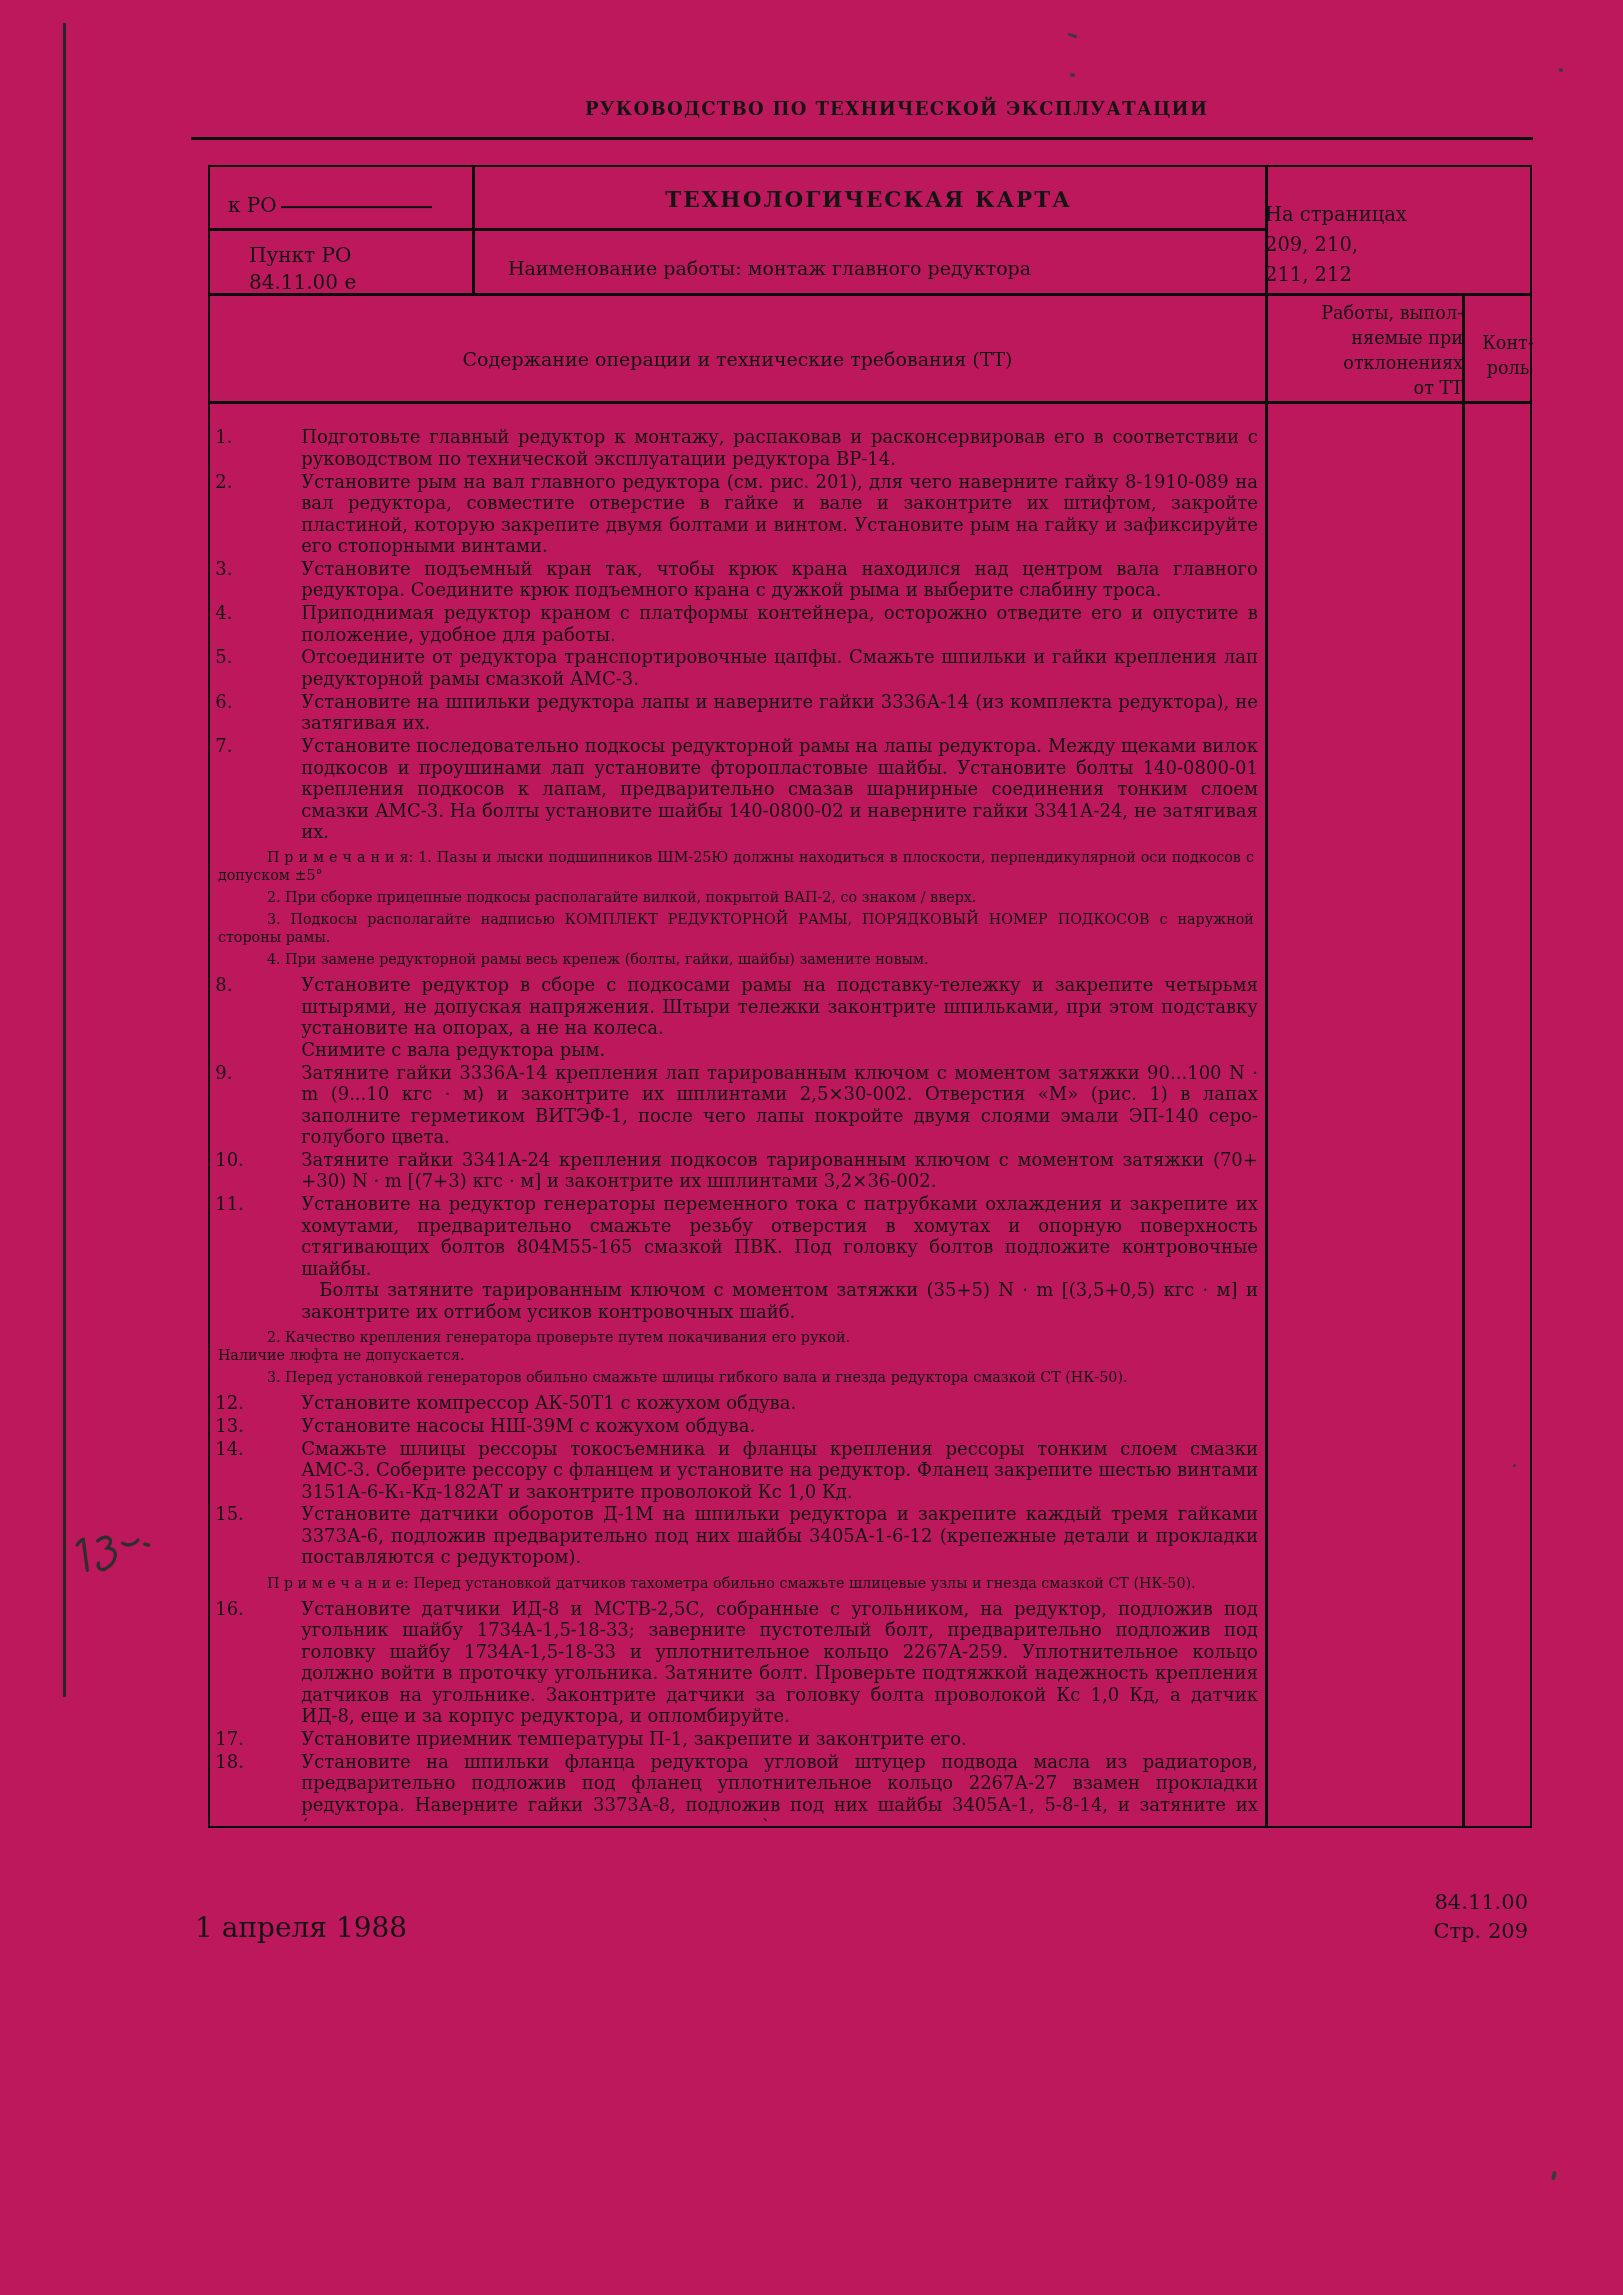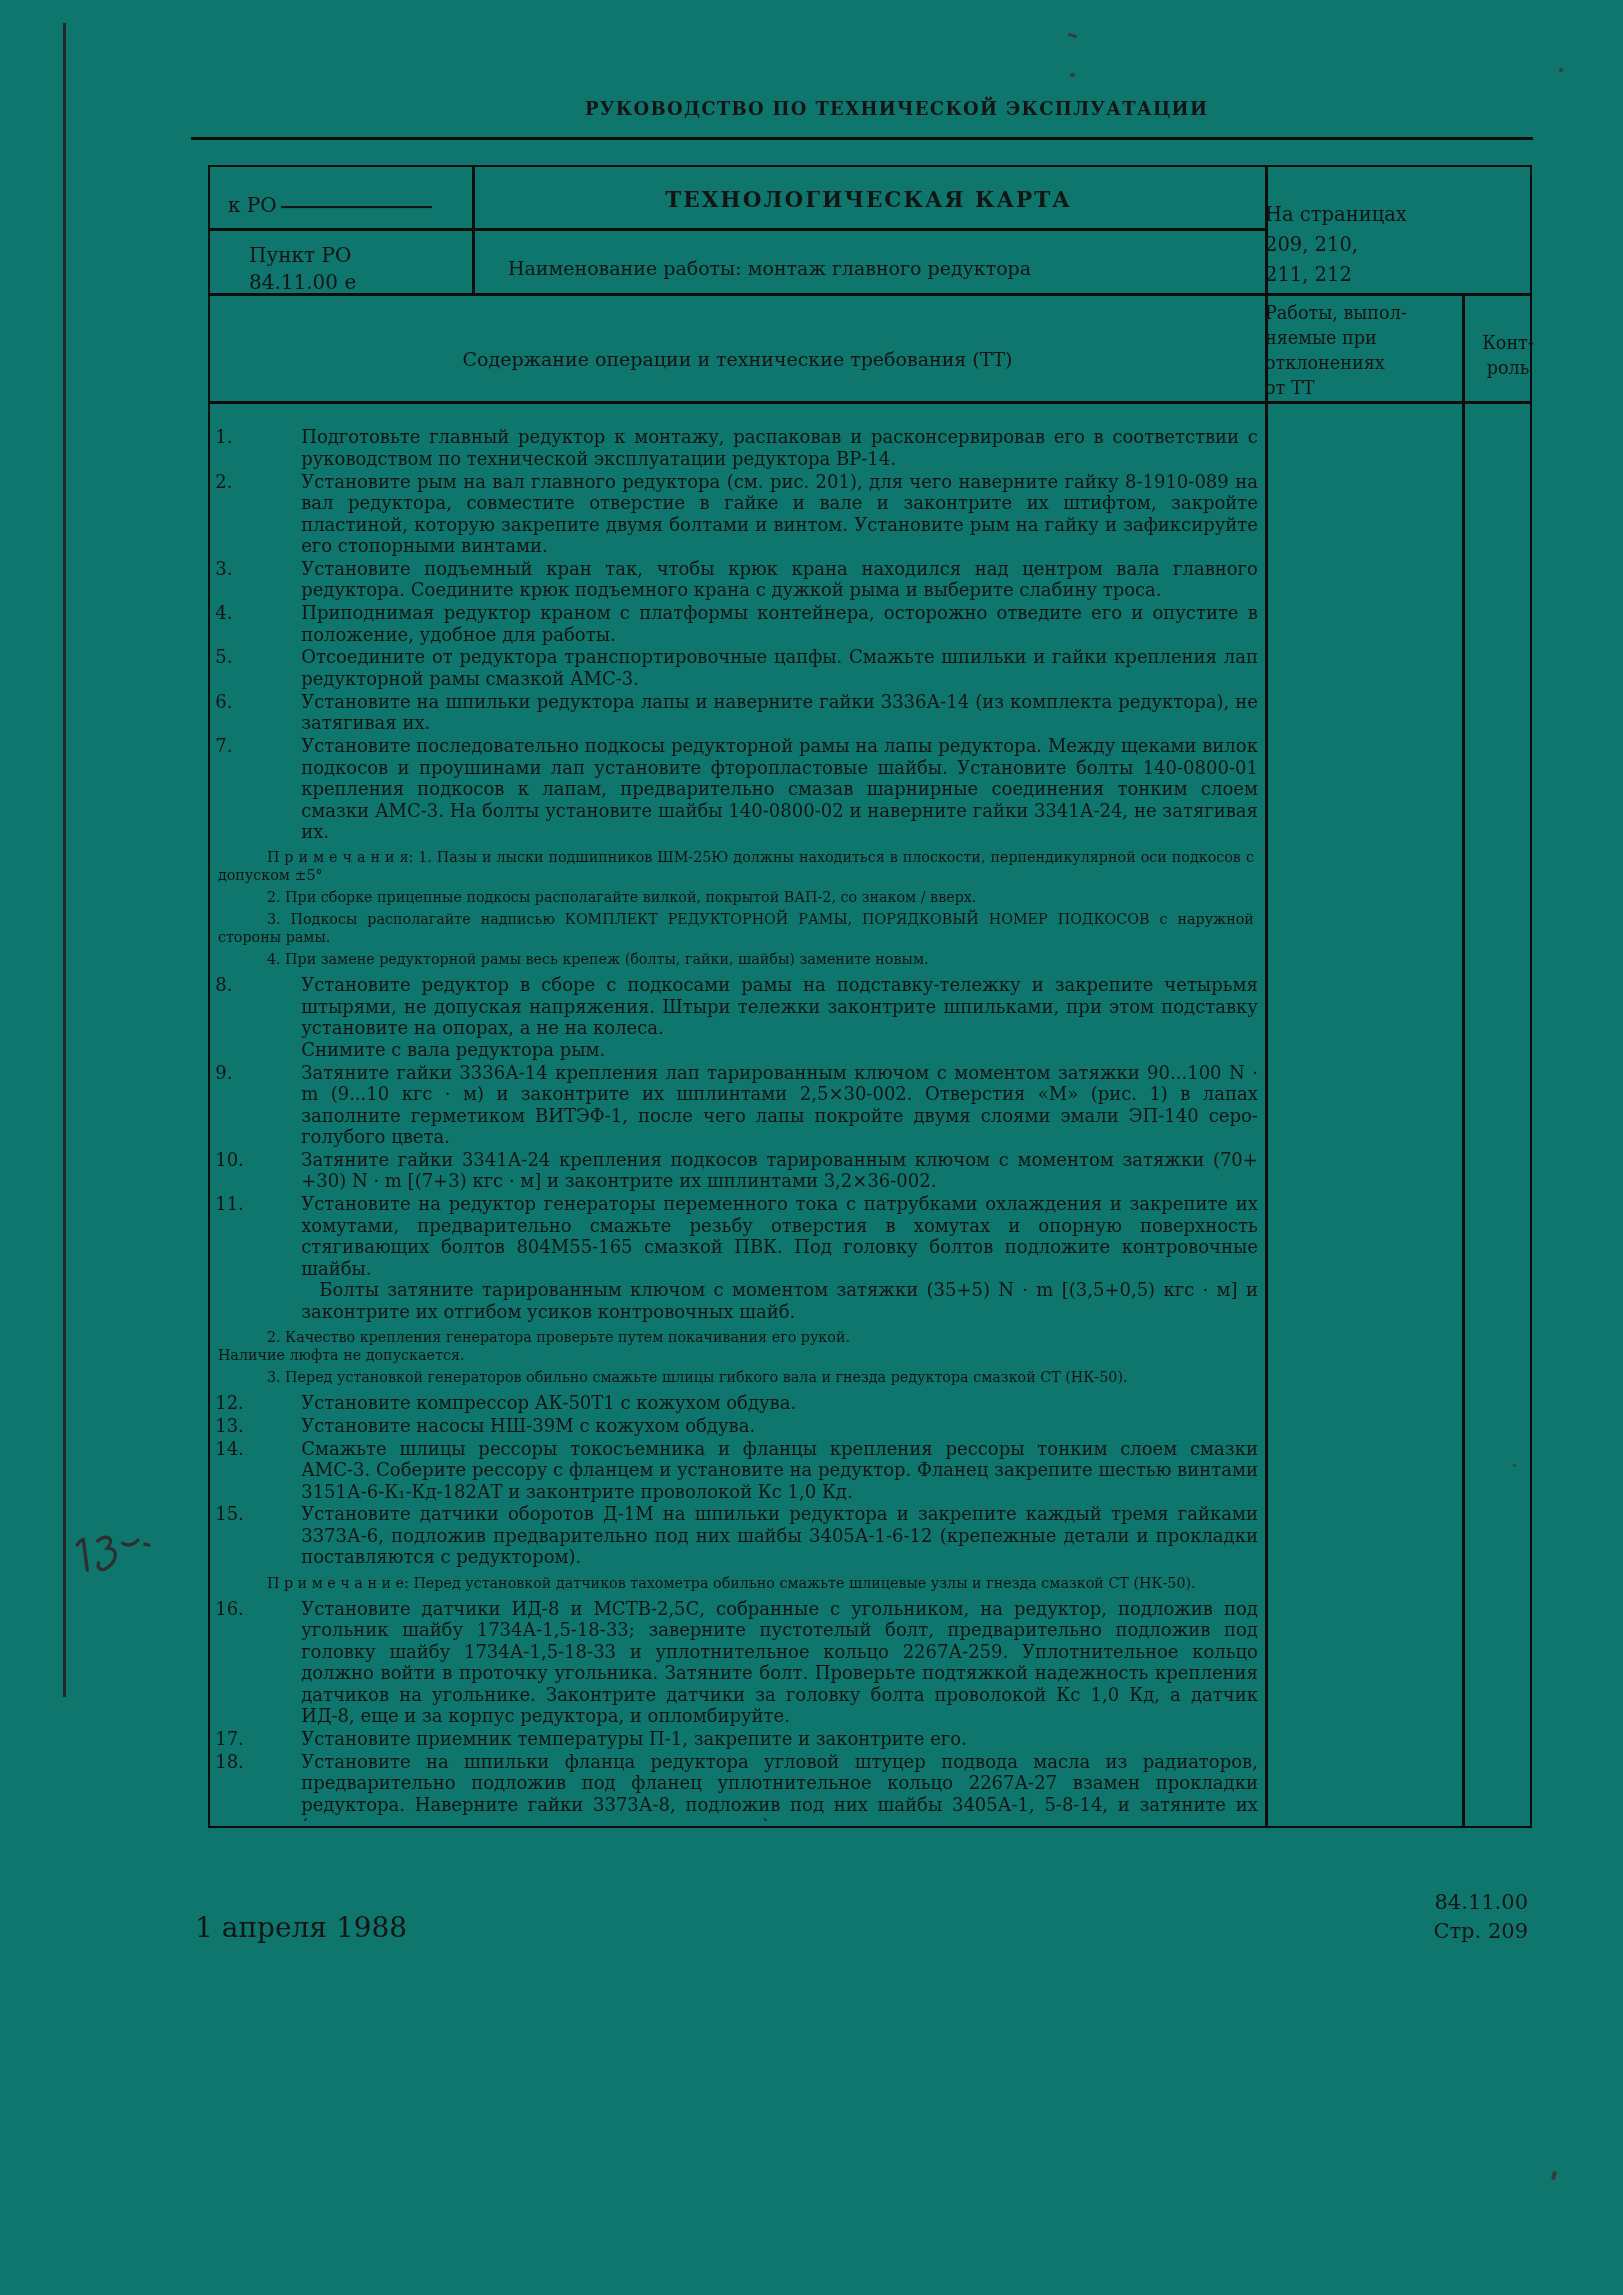--- a/index.html
+++ b/index.html
@@ -1,17 +1,17 @@
 <!DOCTYPE html>
 <html style="font-size:10.4px"><head>
 <meta charset="utf-8">
 <style>
   html,body{margin:0;padding:0;background:#e8e8e6;}
   .page{
-    position:relative;width:1623px;height:2295px;background:#0f766e;
+    position:relative;width:1623px;height:2295px;background:#be185d;
     font-family:"DejaVu Serif","Liberation Serif",serif;color:#141414;
     overflow:hidden;
   }
   .abs{position:absolute;}
   .doc-title{left:585px;top:98px;width:540px;text-align:center;
     font-size:18px;font-weight:bold;letter-spacing:1.3px;white-space:nowrap;}
   .top-rule{left:191px;top:137px;width:1342px;height:3.3px;background:#0d0d0d;}
   .scan-edge{left:63px;top:23.4px;width:2.6px;height:1674px;background:#262626;}
   .tt-table{left:208px;top:165px;width:1320px;height:1659px;border:2.6px solid #0d0d0d;}
   .ln{position:absolute;background:#0d0d0d;}
@@ -19,21 +19,21 @@
   .kro{left:18px;top:26px;font-size:20px;}
   .kro-line{display:inline-block;width:151px;border-bottom:2px solid #111;
     transform:translateY(-3.9px);margin-left:3.9px;}
   .card-title{left:262px;top:19.5px;width:793px;text-align:center;
     font-size:21.5px;font-weight:bold;letter-spacing:2px;}
   .punkt{left:39px;top:75px;font-size:20px;line-height:27px;white-space:pre-line;}
   .workname{left:163px;top:90px;width:793px;text-align:center;font-size:19px;}
   .pages{left:1055px;top:33px;width:265px;text-align:left;font-size:19.5px;
     line-height:30px;white-space:pre-line;}
   .colcontent{left:0px;top:181px;width:1055px;text-align:center;font-size:19px;}
-  .coldev{left:1055px;top:134px;width:198px;text-align:left;font-size:17.6px;
+  .coldev{left:1055px;top:134px;width:198px;text-align:right;font-size:17.6px;
     line-height:25px;white-space:pre-line;}
   .colctl{left:1252px;top:164px;width:92px;text-align:center;font-size:17.6px;
     line-height:25px;white-space:pre-line;}
   .tt-body{left:3.9px;top:258px;width:1044px;height:1396px;overflow:hidden;
     font-size:18px;line-height:21.5px;}
   .item{display:flex;margin-top:1.3px;}
   .item .num{flex:0 0 42px;padding-left:1.3px;}
   .item .txt{flex:1;text-align:justify;white-space:pre-line;margin-left:44px;}
   .notes{font-size:14.3px;line-height:18px;margin:5.9px 0 5.9px 0;}
   .note-line{margin:4px;text-indent:49px;text-align:justify;white-space:pre-line;}

